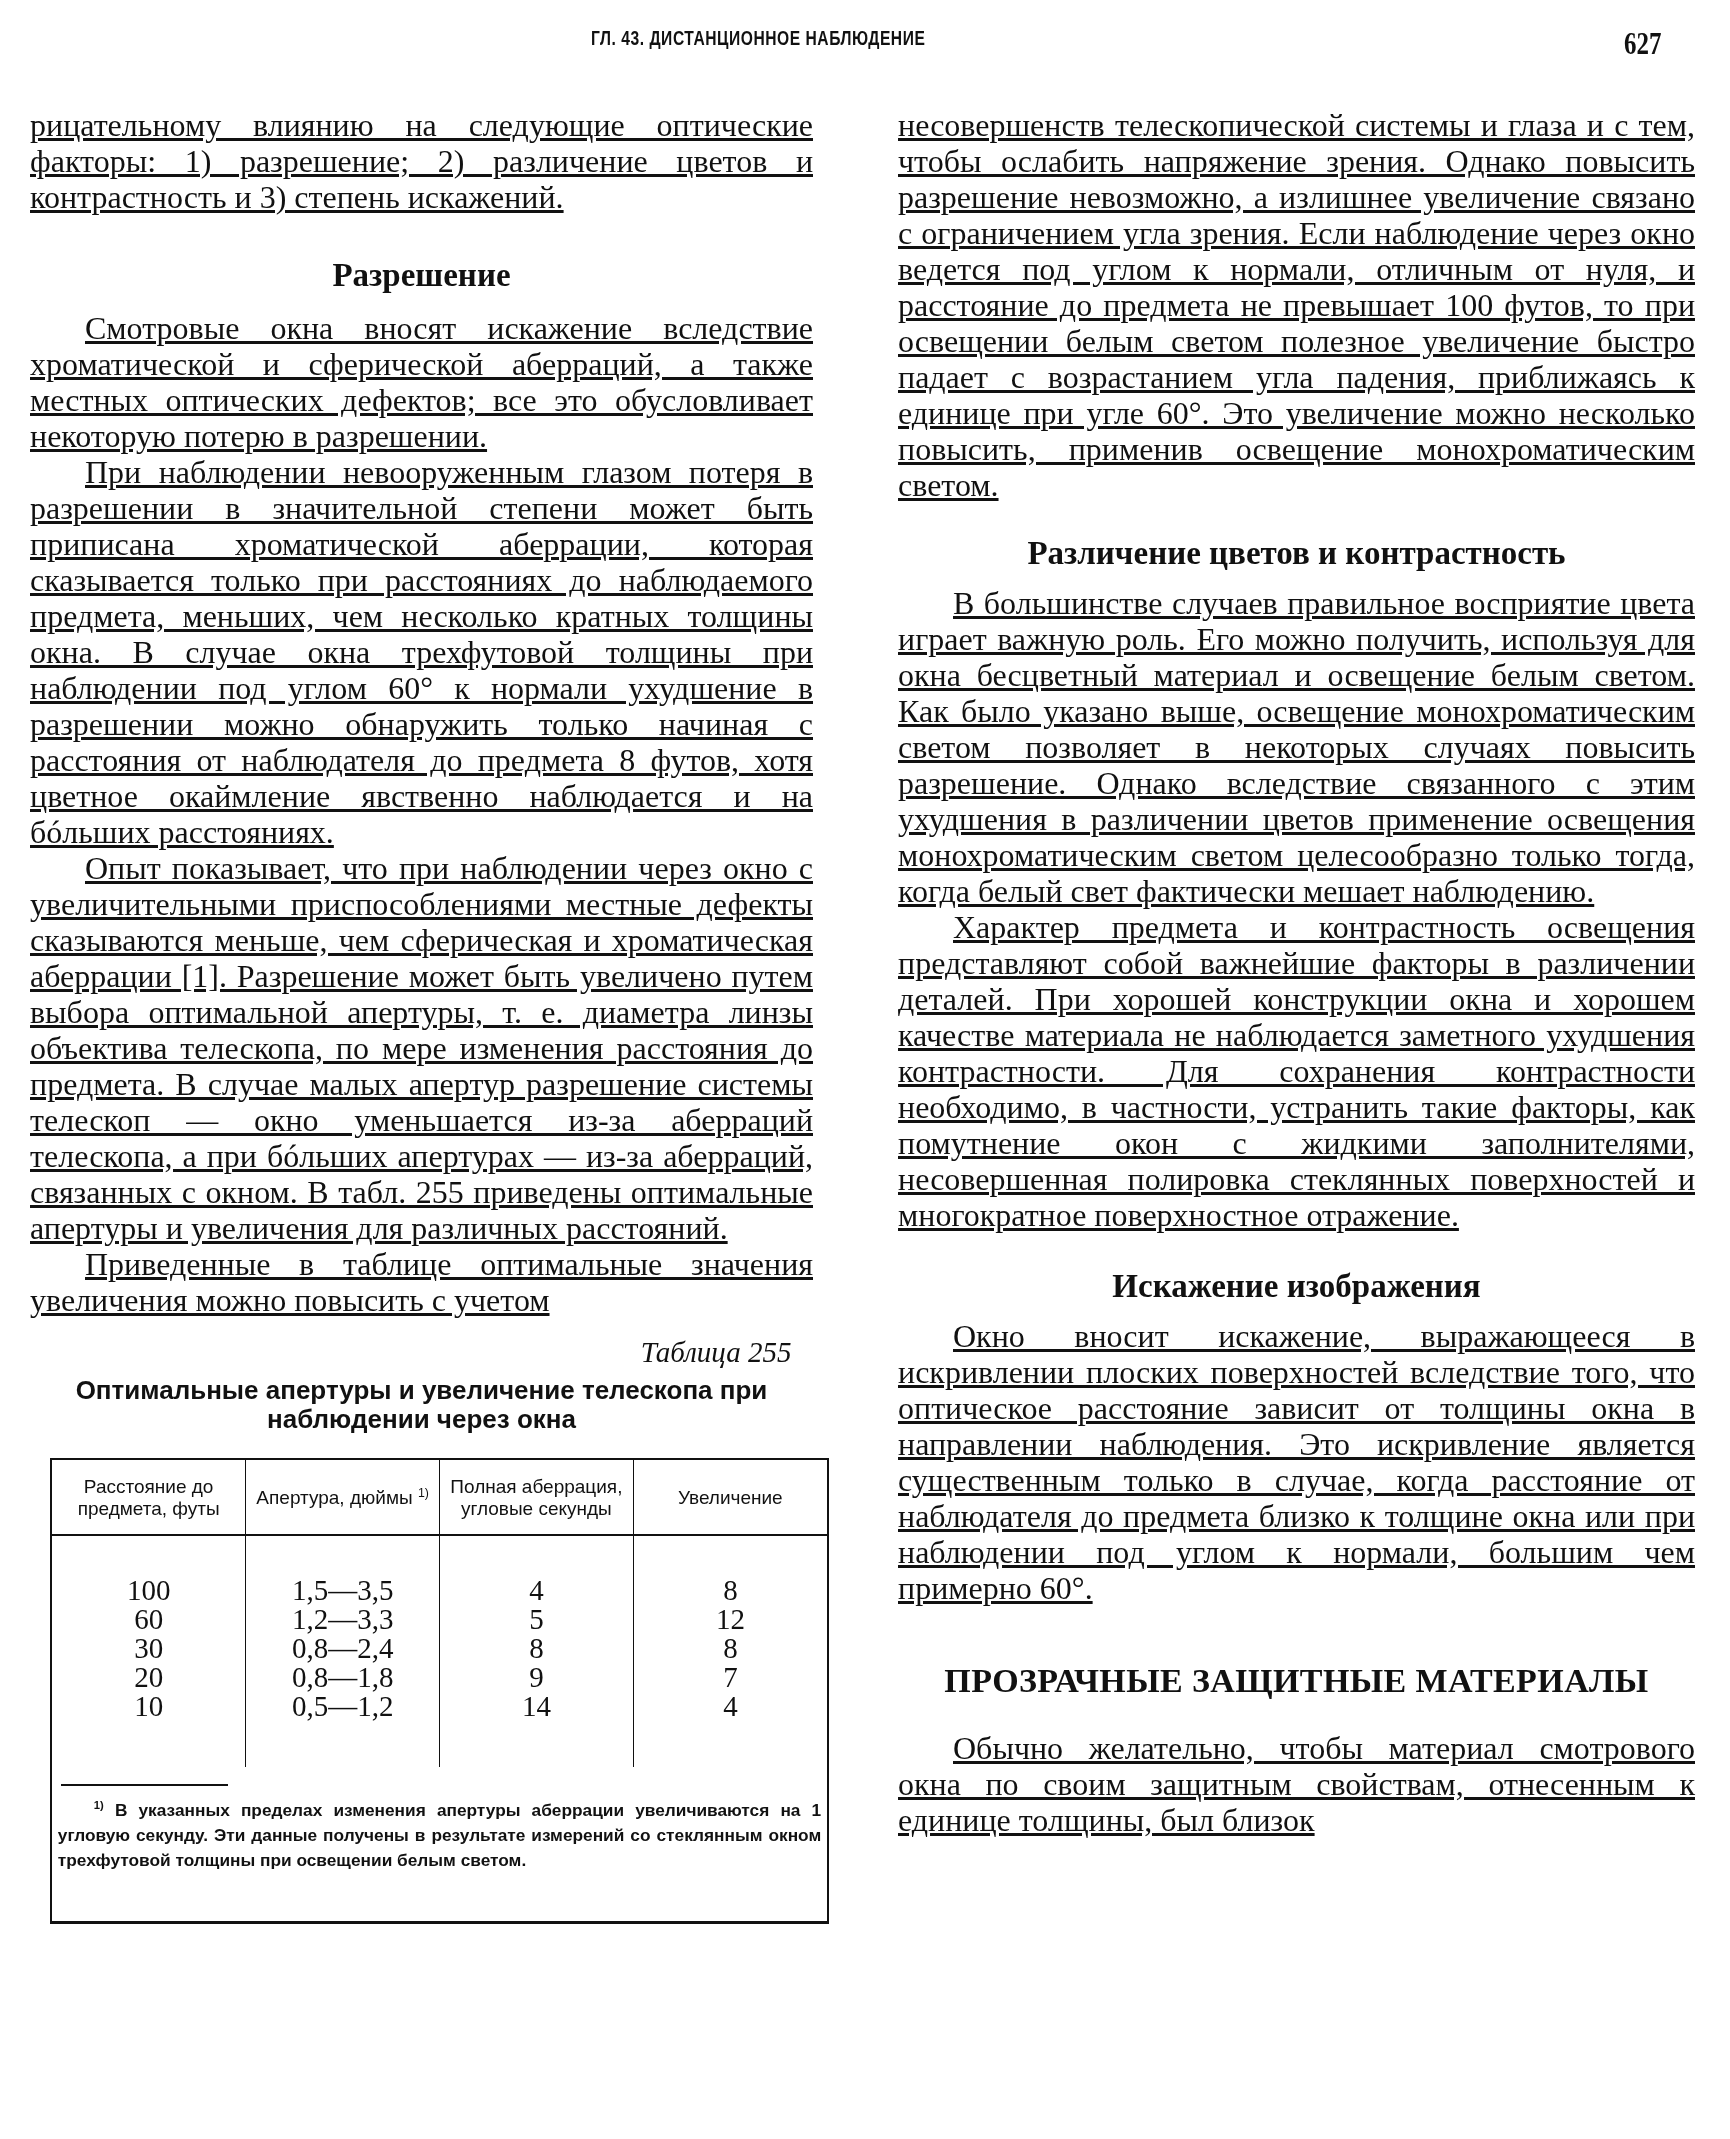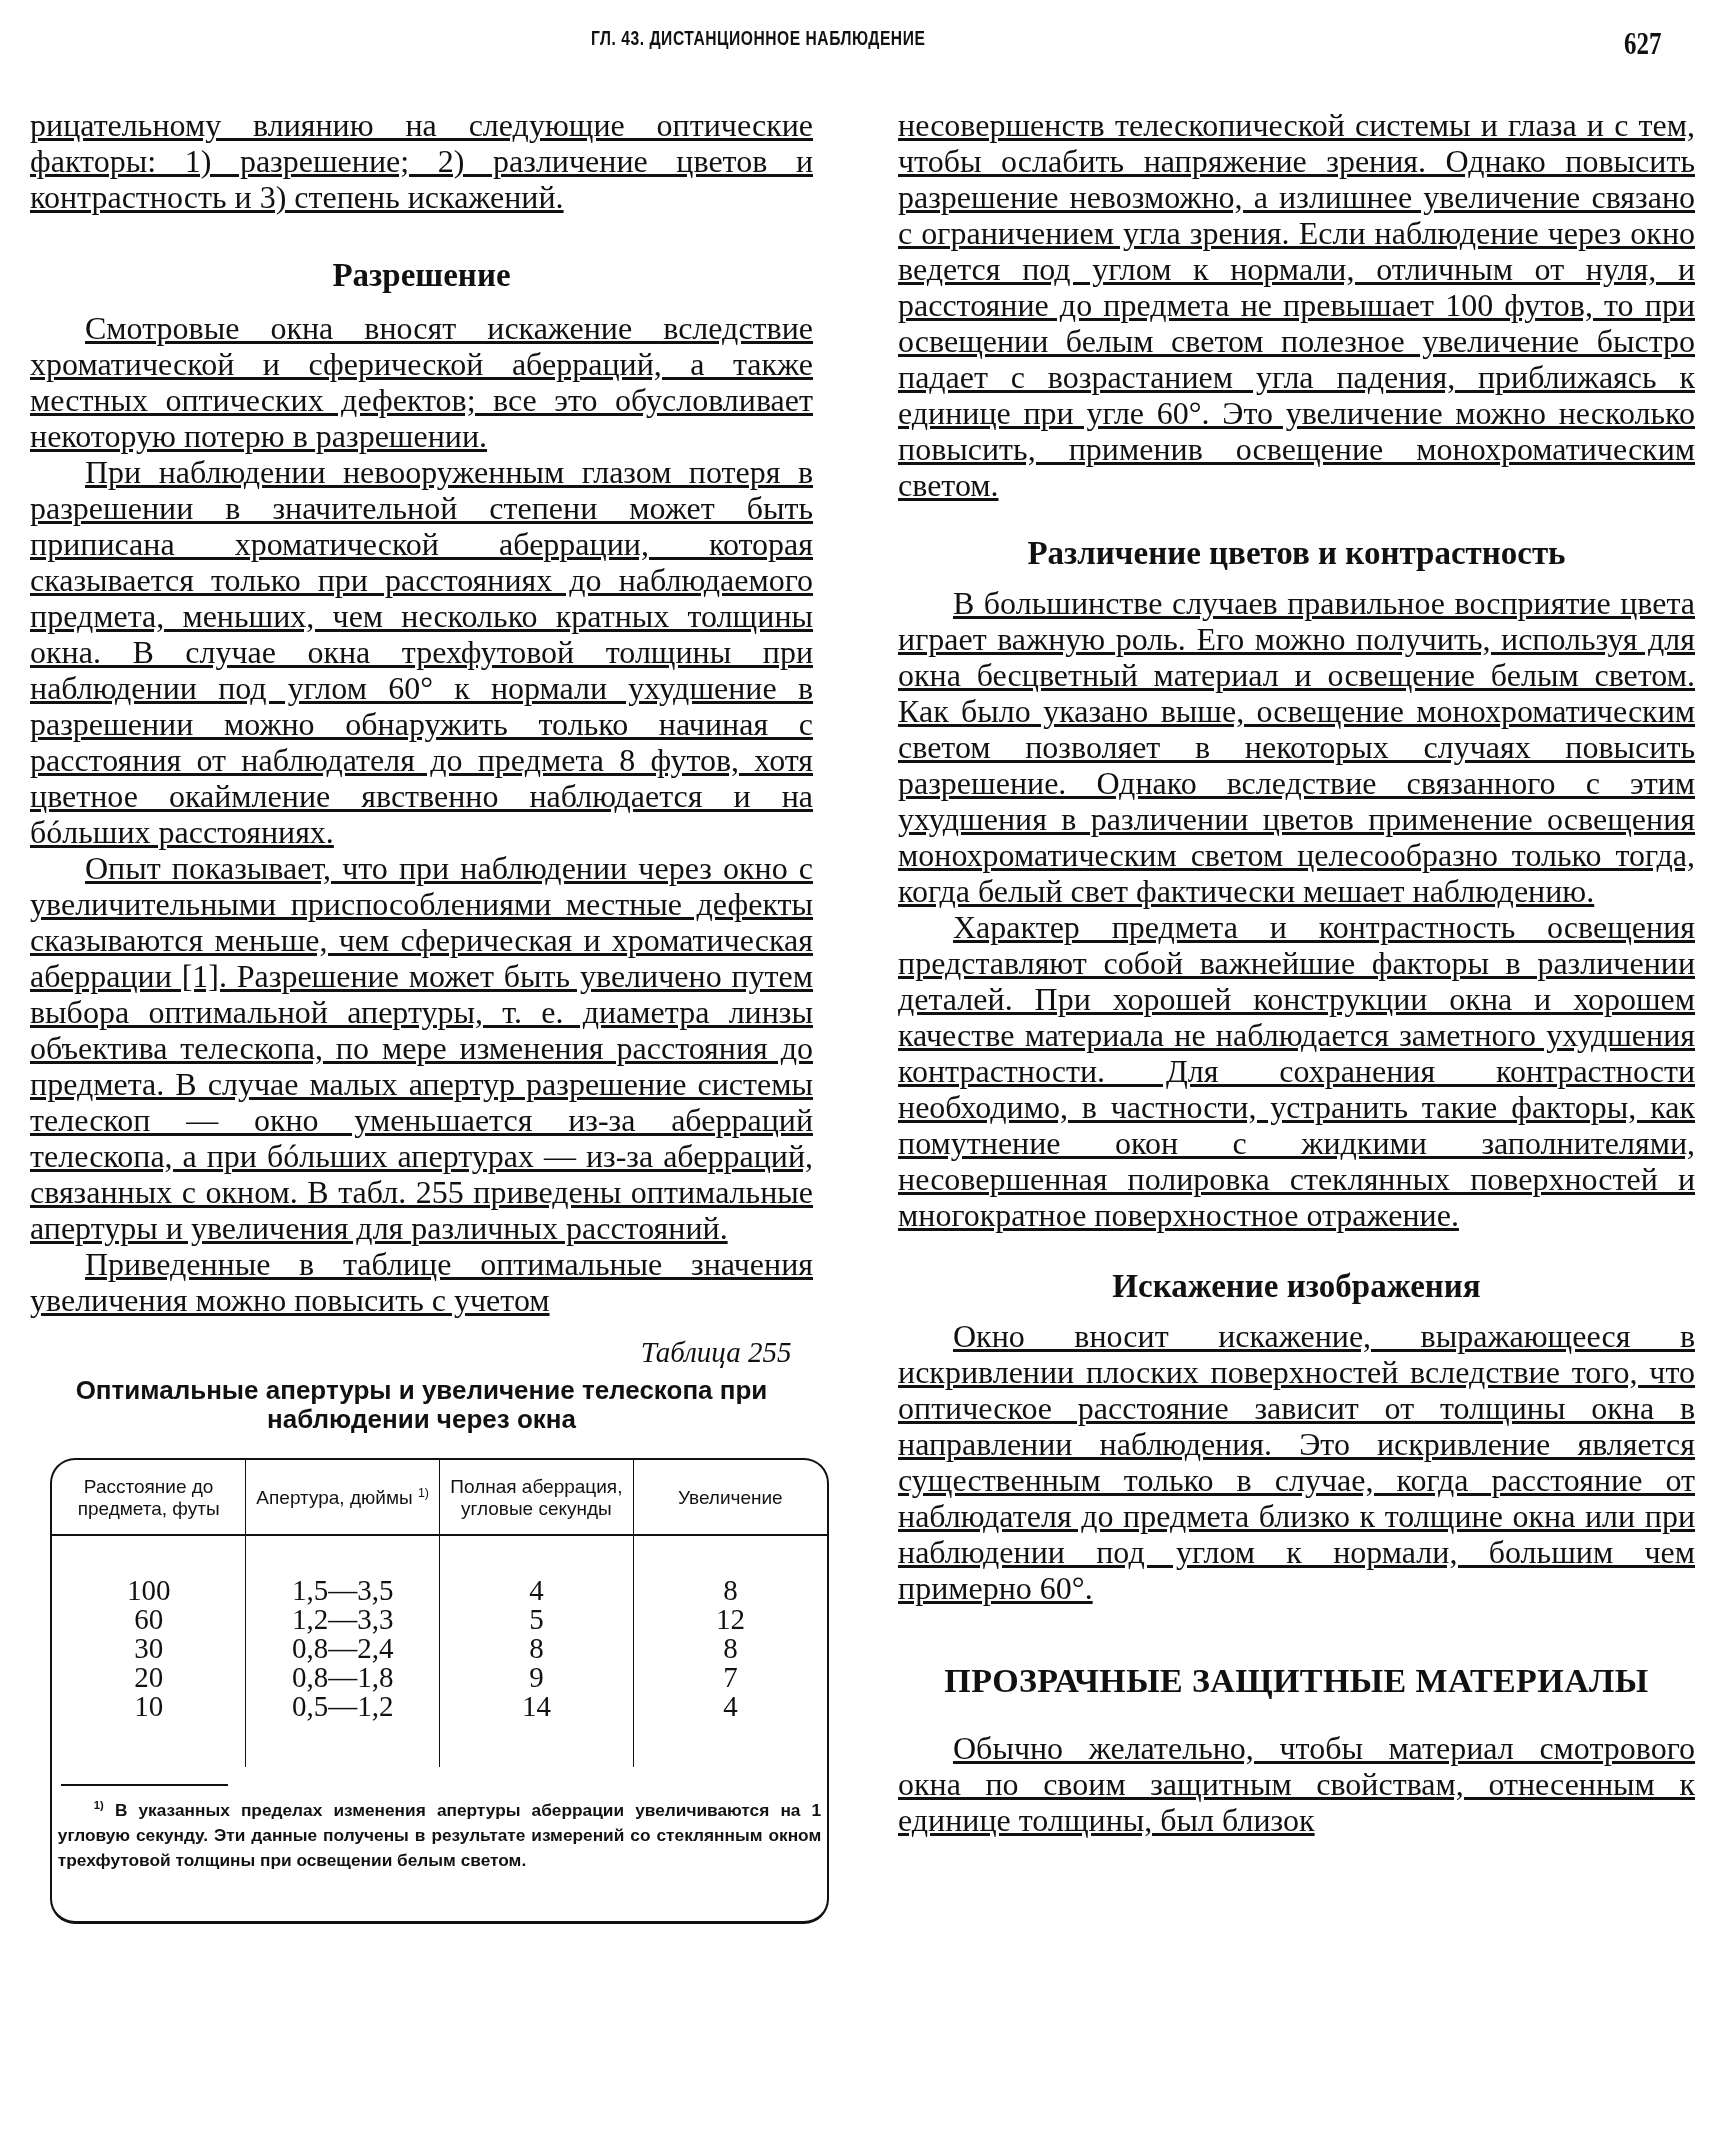--- a/index.html
+++ b/index.html
@@ -44,21 +44,21 @@
     margin: 0; line-height: 36px; padding-right: 21.6px;
   }
   .table-title {
     font-weight: bold; font-size: 26px; text-align: center;
     margin: 0; line-height: 29px;
     font-family: "Liberation Sans", "DejaVu Sans", sans-serif;
   }
   .table-box {
     position: relative; margin-left: 20px; width: 775px;
     border-top: 2.9px solid #111; border-left: 2.2px solid #111;
-    border-right: 2.2px solid #111; border-bottom: 3.6px solid #111; border-radius: 25px;
+    border-right: 2.2px solid #111; border-bottom: 3.6px solid #111;
   }
   table.data { width: 775px; border-collapse: collapse; }
   table.data th {
     font-family: "Liberation Sans", "DejaVu Sans", sans-serif;
     font-size: 19px; font-weight: normal; line-height: 21.6px;
     padding: 16px 4.3px 14.4px; text-align: center; vertical-align: middle;
     border-right: 1.4px solid #111; border-bottom: 2.9px solid #111;
   }
   table.data th:last-child, table.data td:last-child { border-right: none; }
   table.data td {

